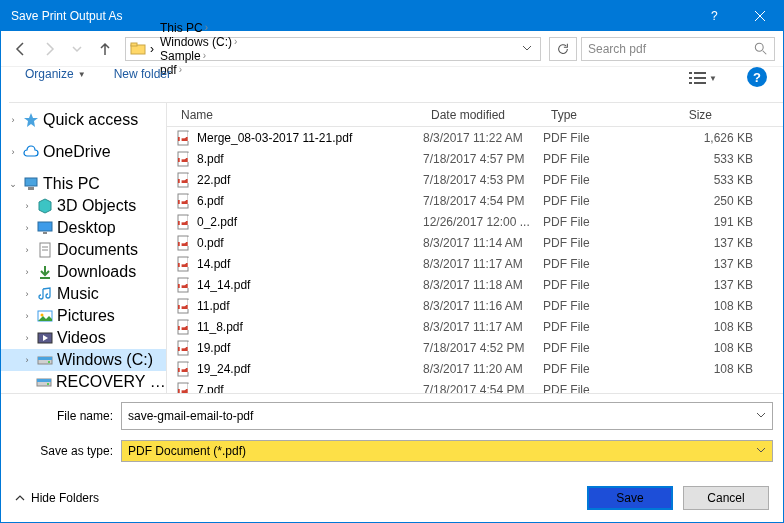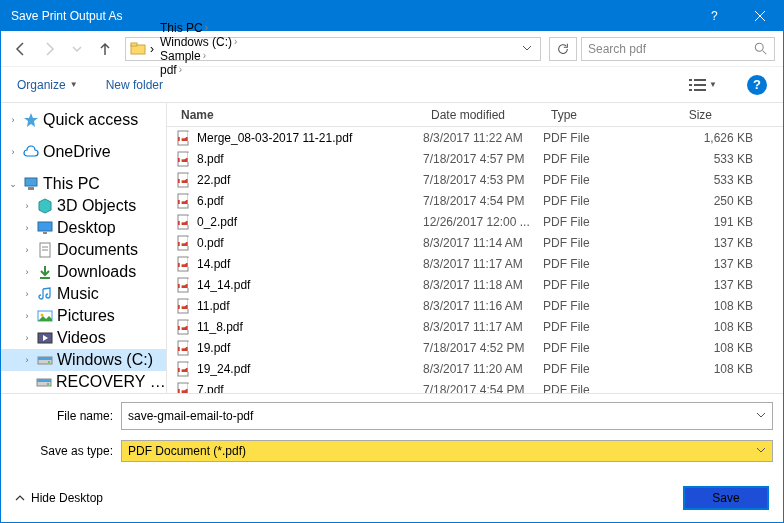--- a/index.html
+++ b/index.html
@@ -14,37 +14,37 @@
 .addressbar { flex: 1; display: flex; align-items: center; border: 1px solid #ccc; height: 24px; padding: 0 4px; gap: 4px; margin: 0 4px; }
 .addressbar .foldericon { display: flex; align-items: center; }
 .crumb { display: flex; align-items: center; gap: 2px; cursor: pointer; padding: 0 2px; }
 .crumb .chev { color: #888; font-size: 10px; }
 .addrspacer { flex: 1; }
 .addrdrop { color: #555; cursor: pointer; padding: 0 4px; }
 .refreshbtn { width: 28px; height: 24px; border: 1px solid #ccc; display: flex; align-items: center; justify-content: center; cursor: pointer; }
 .searchbox { width: 194px; height: 24px; border: 1px solid #ccc; display: flex; align-items: center; padding: 0 6px; color: #888; }
 .searchbox input { border: none; outline: none; flex: 1; color: #555; font-size: 12px; }
 .searchbox input::placeholder { color: #888; }
-.cmdbar { height: 36px; display: flex; align-items: center; padding: 0 16px; gap: 28px; border-bottom: 1px solid #e5e5e5; }
+.cmdbar { height: 36px; display: flex; align-items: flex-start; padding: 0 16px; gap: 28px; border-bottom: 1px solid #e5e5e5; margin-left: 8px; }
 .cmditem { color: #1e5aa0; cursor: pointer; display: flex; align-items: center; gap: 4px; }
 .cmdspacer { flex: 1; }
 .viewbtn { width: 32px; height: 22px; border: 1px solid transparent; display: flex; align-items: center; justify-content: center; cursor: pointer; color: #555; }
 .helpbtn { width: 20px; height: 20px; border-radius: 50%; background: #0078d7; color: #fff; display: flex; align-items: center; justify-content: center; font-weight: bold; cursor: pointer; font-size: 13px; }
 .mainarea { flex: 1; display: flex; overflow: hidden; }
 .navtree { width: 166px; border-right: 1px solid #e5e5e5; overflow-y: auto; padding: 6px 0; }
 .treeitem { display: flex; align-items: center; height: 22px; padding-left: 6px; cursor: pointer; gap: 4px; }
 .treeitem.selected { background: #cce8ff; }
 .treeitem .expander { width: 12px; color: #666; font-size: 9px; text-align: center; }
 .treeitem .ticon { width: 16px; height: 16px; display: flex; align-items: center; justify-content: center; }
 .treeitem .tlabel { font-size: 16px; white-space: nowrap; overflow: hidden; text-overflow: ellipsis; }
 .treeitem.indent1 { padding-left: 20px; }
 .filepane { flex: 1; display: flex; flex-direction: column; overflow: hidden; position: relative; }
 .colheaders { display: flex; height: 24px; border-bottom: 1px solid #e5e5e5; align-items: center; color: #444; }
 .colh { padding: 0 8px; cursor: pointer; border-right: 1px solid transparent; height: 100%; display: flex; align-items: center; }
-.col-name { width: 256px; font-weight: bold; }
+.col-name { width: 256px; }
 .col-date { width: 120px; }
 .col-type { width: 90px; }
 .col-size { flex: 1; text-align: right; justify-content: flex-end; padding-right: 70px; }
 .filelist { flex: 1; overflow-y: scroll; }
 .filerow { display: flex; height: 21px; align-items: center; cursor: pointer; }
 .filerow .ficon { width: 16px; height: 16px; margin-left: 8px; margin-right: 6px; display: flex; align-items: center; justify-content: center; flex-shrink: 0; }
 .filerow .fname { width: 226px; white-space: nowrap; overflow: hidden; text-overflow: ellipsis; }
 .filerow .fdate { width: 120px; color: #555; white-space: nowrap; overflow: hidden; text-overflow: ellipsis; }
 .filerow .ftype { width: 90px; color: #555; }
 .filerow .fsize { flex: 1; text-align: right; padding-right: 30px; color: #555; }
@@ -497,17 +497,18 @@
           </svg></span>
     </div>
   </div>
 </div>
 
 <div class="actionbar">
   <div class="hidefolders">
     <svg width="10" height="10" viewBox="0 0 10 10">
         <path d="M1 7 L5 3 L9 7" fill="none" stroke="#333" stroke-width="1.2"></path>
       </svg>
-    <span>Hide Desktop</span>
+    <span>Hide Folders</span>
   </div>
   <div class="spacer"></div>
   <div class="btn primary">Save</div>
+  <div class="btn">Cancel</div>
 </div>
 
 </body></html>

